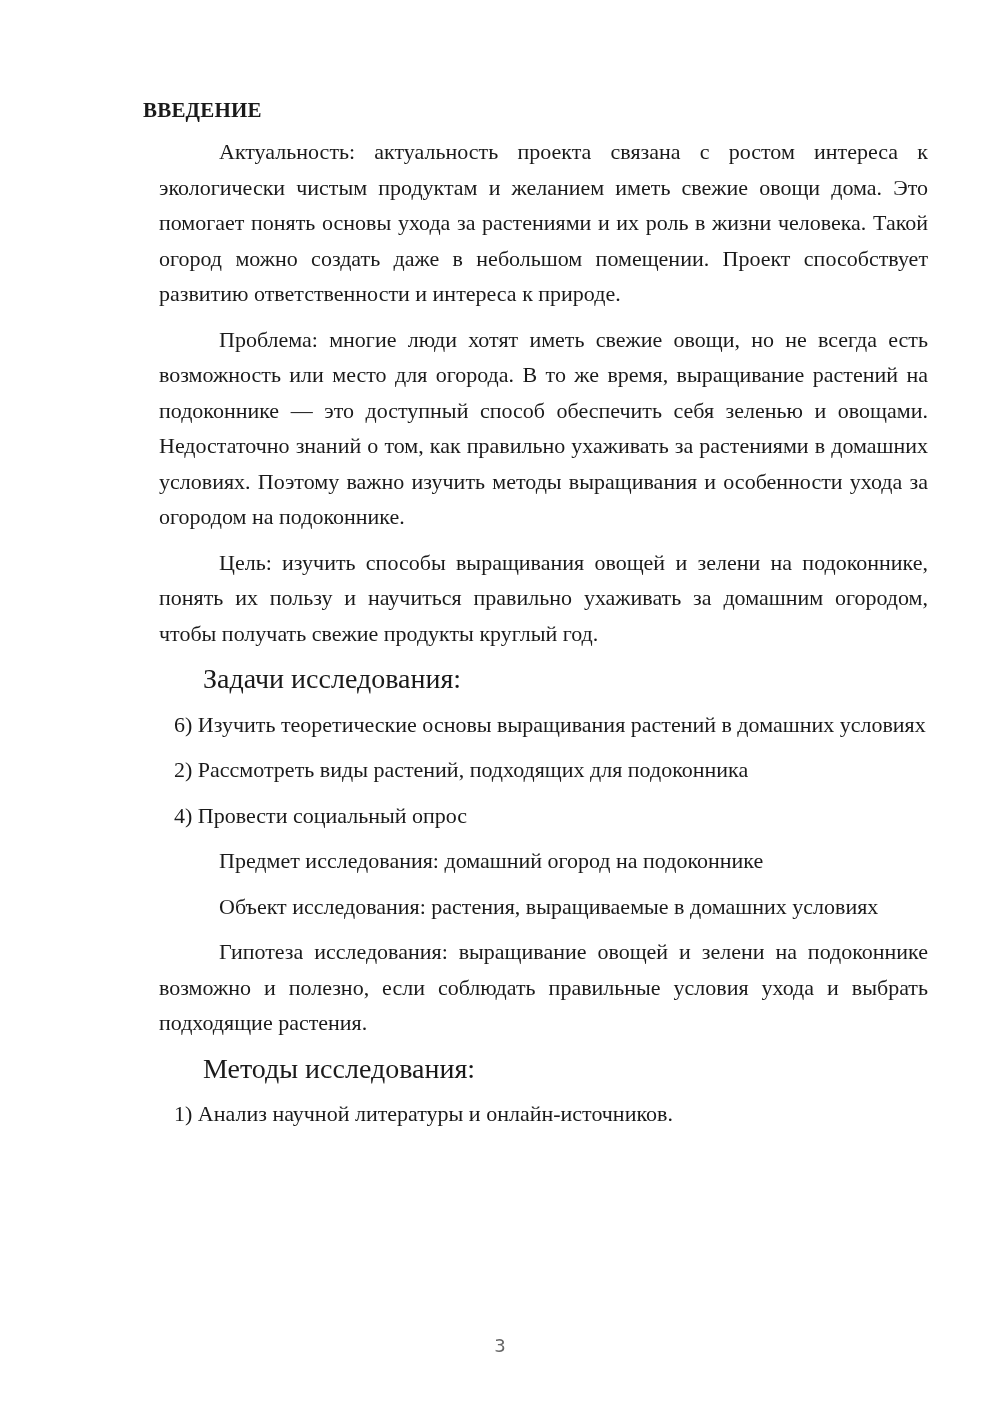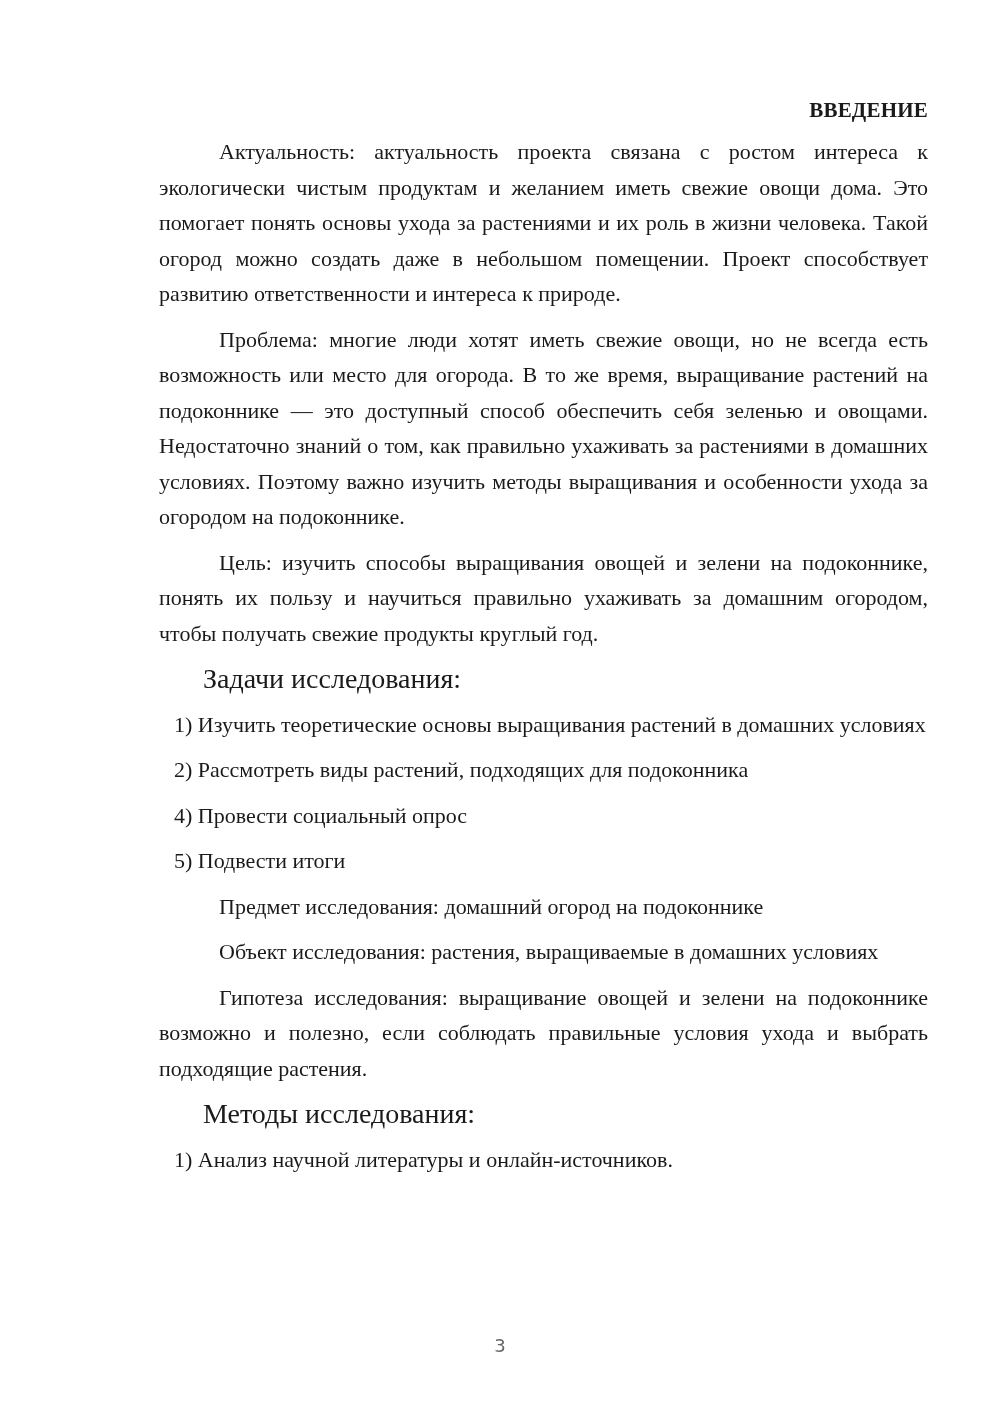--- a/index.html
+++ b/index.html
@@ -15,21 +15,21 @@
       font-family: "Liberation Serif", "DejaVu Serif", serif;
       color: #1a1a1a;
     }
     .page {
       position: absolute;
       left: 143px;
       top: 96px;
       width: 785px;
     }
     .title {
-      text-align: right;
+      text-align: left;
       font-weight: bold;
       font-size: 21px;
       line-height: 28px;
       margin: 0 0 10px 0;
       letter-spacing: 0.2px;
     }
     .para {
       font-size: 22px;
       line-height: 35.5px;
       text-align: justify;
@@ -68,24 +68,23 @@
 
   <p class="para">Актуальность: актуальность проекта связана с ростом интереса к экологически чистым продуктам и желанием иметь свежие овощи дома. Это помогает понять основы ухода за растениями и их роль в жизни человека. Такой огород можно создать даже в небольшом помещении. Проект способствует развитию ответственности и интереса к природе.</p>
 
   <p class="para">Проблема: многие люди хотят иметь свежие овощи, но не всегда есть возможность или место для огорода. В то же время, выращивание растений на подоконнике — это доступный способ обеспечить себя зеленью и овощами. Недостаточно знаний о том, как правильно ухаживать за растениями в домашних условиях. Поэтому важно изучить методы выращивания и особенности ухода за огородом на подоконнике.</p>
 
   <p class="para">Цель: изучить способы выращивания овощей и зелени на подоконнике, понять их пользу и научиться правильно ухаживать за домашним огородом, чтобы получать свежие продукты круглый год.</p>
 
   <p class="label-para">Задачи исследования:</p>
 
   <div>
-    <p class="list-item">1) Изучить теоретические основы выращивания растений в домашних условиях</p>
+    <p class="list-item">6) Изучить теоретические основы выращивания растений в домашних условиях</p>
     <p class="list-item">2) Рассмотреть виды растений, подходящих для подоконника</p>
     <p class="list-item">4) Провести социальный опрос</p>
-    <p class="list-item">5) Подвести итоги</p>
   </div>
 
   <p class="para">Предмет исследования: домашний огород на подоконнике</p>
 
   <p class="para">Объект исследования: растения, выращиваемые в домашних условиях</p>
 
   <p class="para">Гипотеза исследования: выращивание овощей и зелени на подоконнике возможно и полезно, если соблюдать правильные условия ухода и выбрать подходящие растения.</p>
 
   <p class="label-para">Методы исследования:</p>
 

